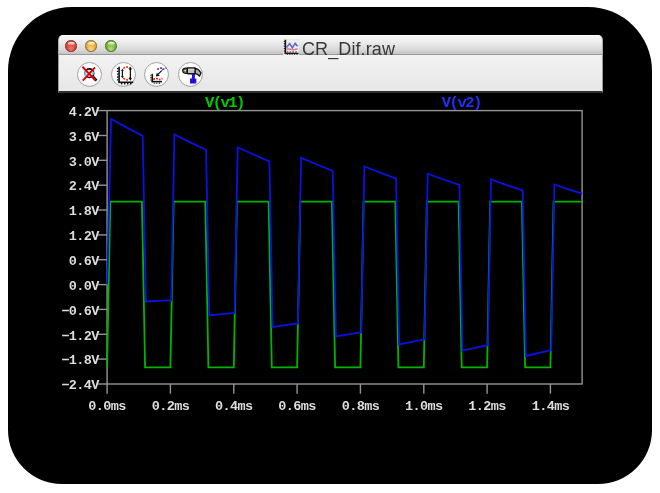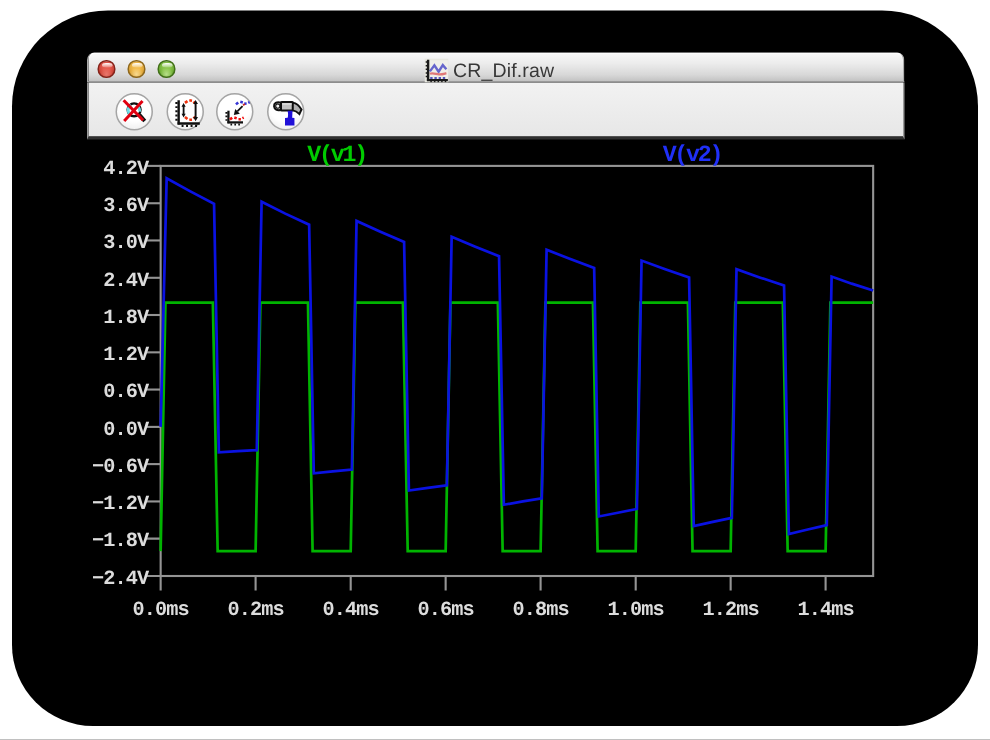--- a/index.html
+++ b/index.html
@@ -14,21 +14,21 @@
  background:linear-gradient(#f2f2f2,#e7e7e7);
  border-left:1px solid #9a9a9a;border-right:1px solid #9a9a9a;
  border-bottom:2px solid #303030;}
 .tl{position:absolute;width:11.5px;height:11.5px;border-radius:50%;top:40px}
 .tl i{position:absolute;left:2.4px;top:0.8px;width:6.5px;height:3.6px;border-radius:50%;
  background:linear-gradient(rgba(255,255,255,1),rgba(255,255,255,.2))}
 #tlr{left:65px;background:radial-gradient(circle at 50% 85%,#e8776c 0%,rgba(230,118,106,0) 45%),radial-gradient(circle at 50% 40%,#e4594d 30%,#bb3327 95%);border:1px solid #84231a}
 #tly{left:85px;background:radial-gradient(circle at 50% 85%,#f8da90 0%,rgba(248,218,144,0) 45%),radial-gradient(circle at 50% 40%,#f2ba4b 30%,#cc9329 95%);border:1px solid #8e671c}
 #tlg{left:105px;background:radial-gradient(circle at 50% 85%,#b8e089 0%,rgba(184,224,137,0) 45%),radial-gradient(circle at 50% 40%,#8ac44a 30%,#5b9c26 95%);border:1px solid #416f18}
 #title{position:absolute;left:302px;top:39px;font-family:"Liberation Sans",sans-serif;
- font-size:13px;color:#383838;letter-spacing:0.1px}
+ font-size:18px;color:#383838;letter-spacing:0.1px}
 .btn{position:absolute;top:62px;width:25.4px;height:25.4px;border-radius:50%;
  background:radial-gradient(circle at 50% 30%,#ffffff 55%,#f2f2f2 80%,#e8e8e8 100%);
  border:1.3px solid #a5a5a5}
 </style>
 </head>
 <body>
 <div id="canvas"></div>
 <svg width="660" height="493" viewBox="0 0 660 493" style="position:absolute;left:0;top:0">
 <g stroke="#949494" stroke-width="1.4" fill="none">
 <rect x="107.1" y="110.6" width="475.0" height="273.4"></rect>

